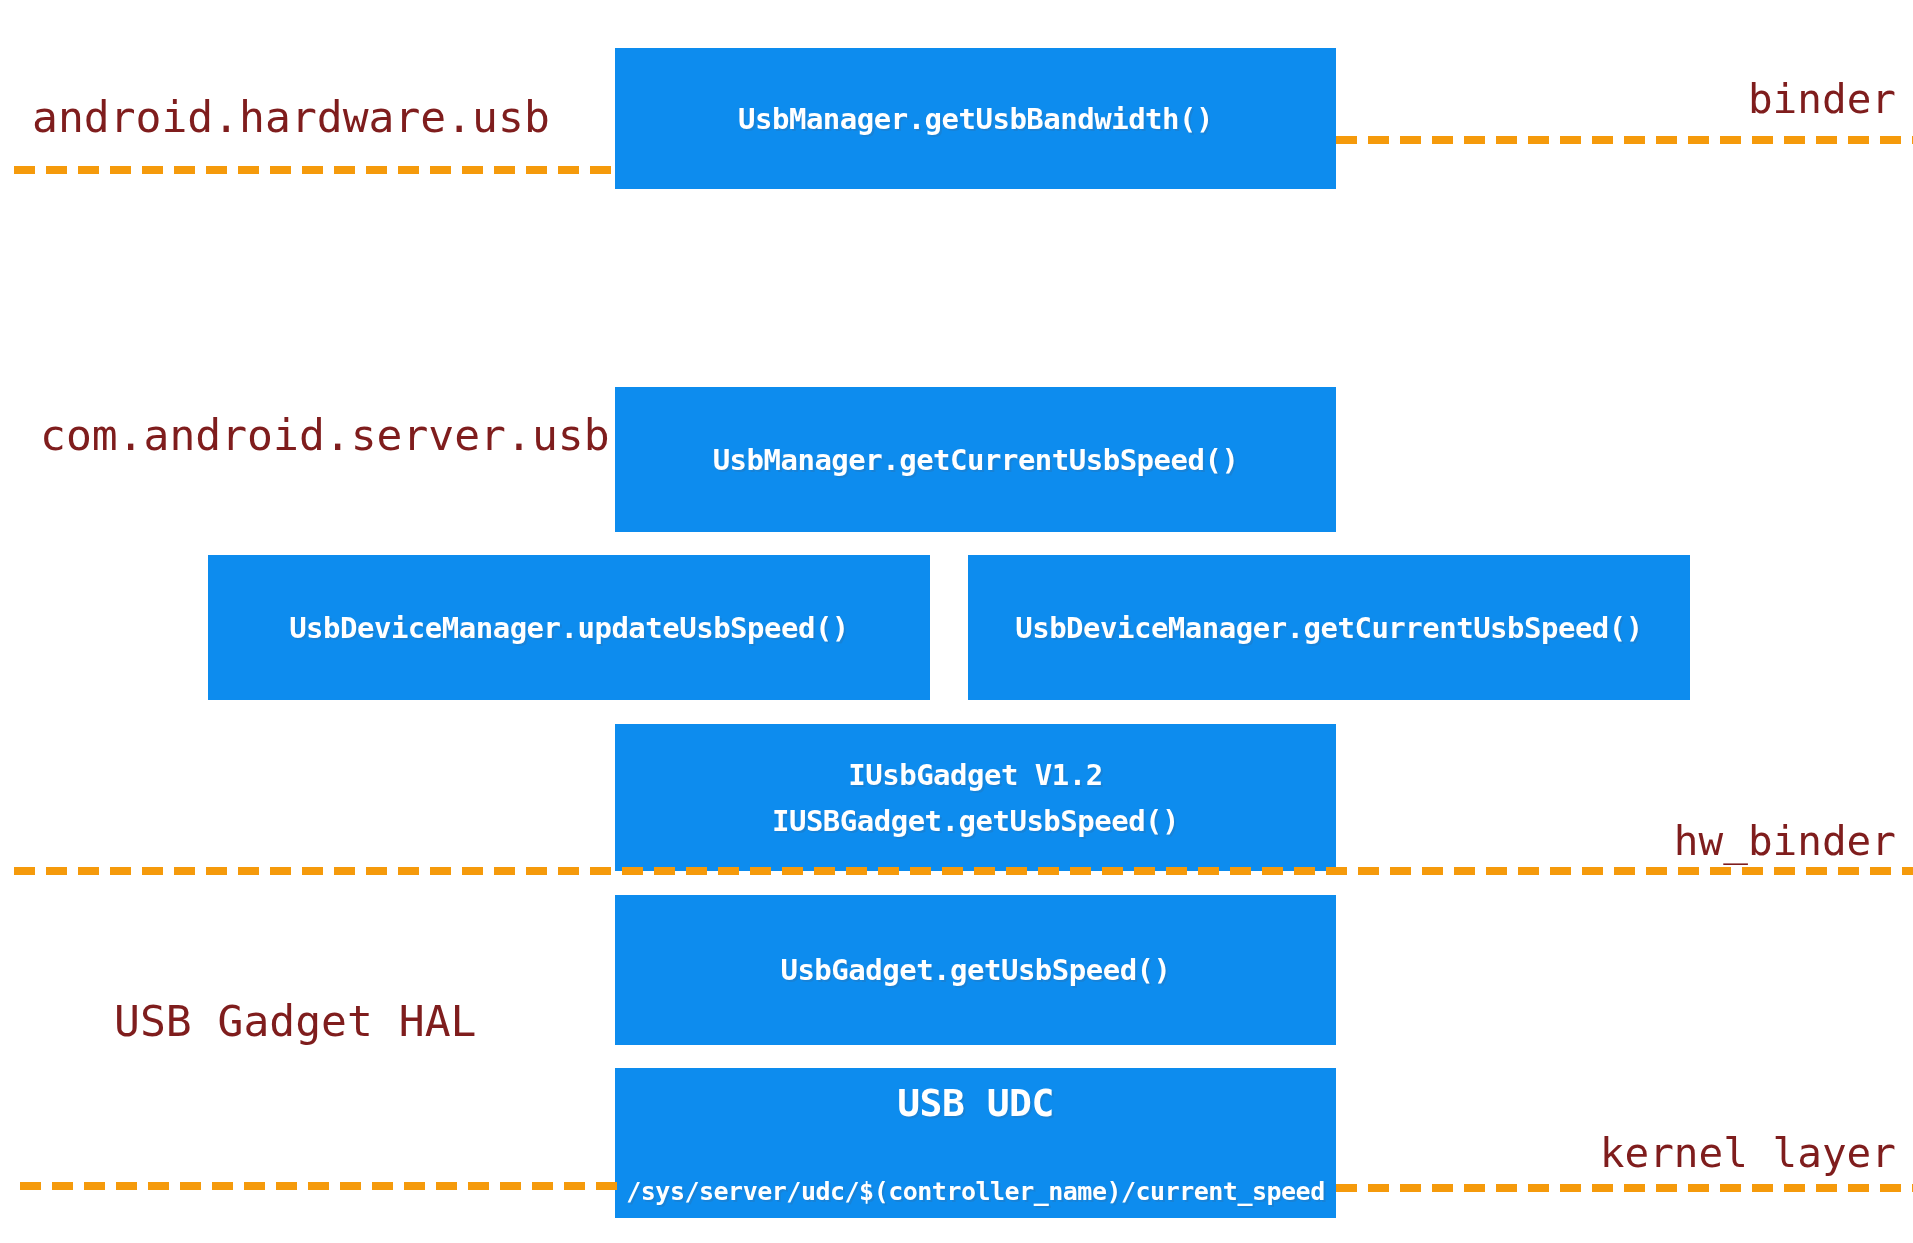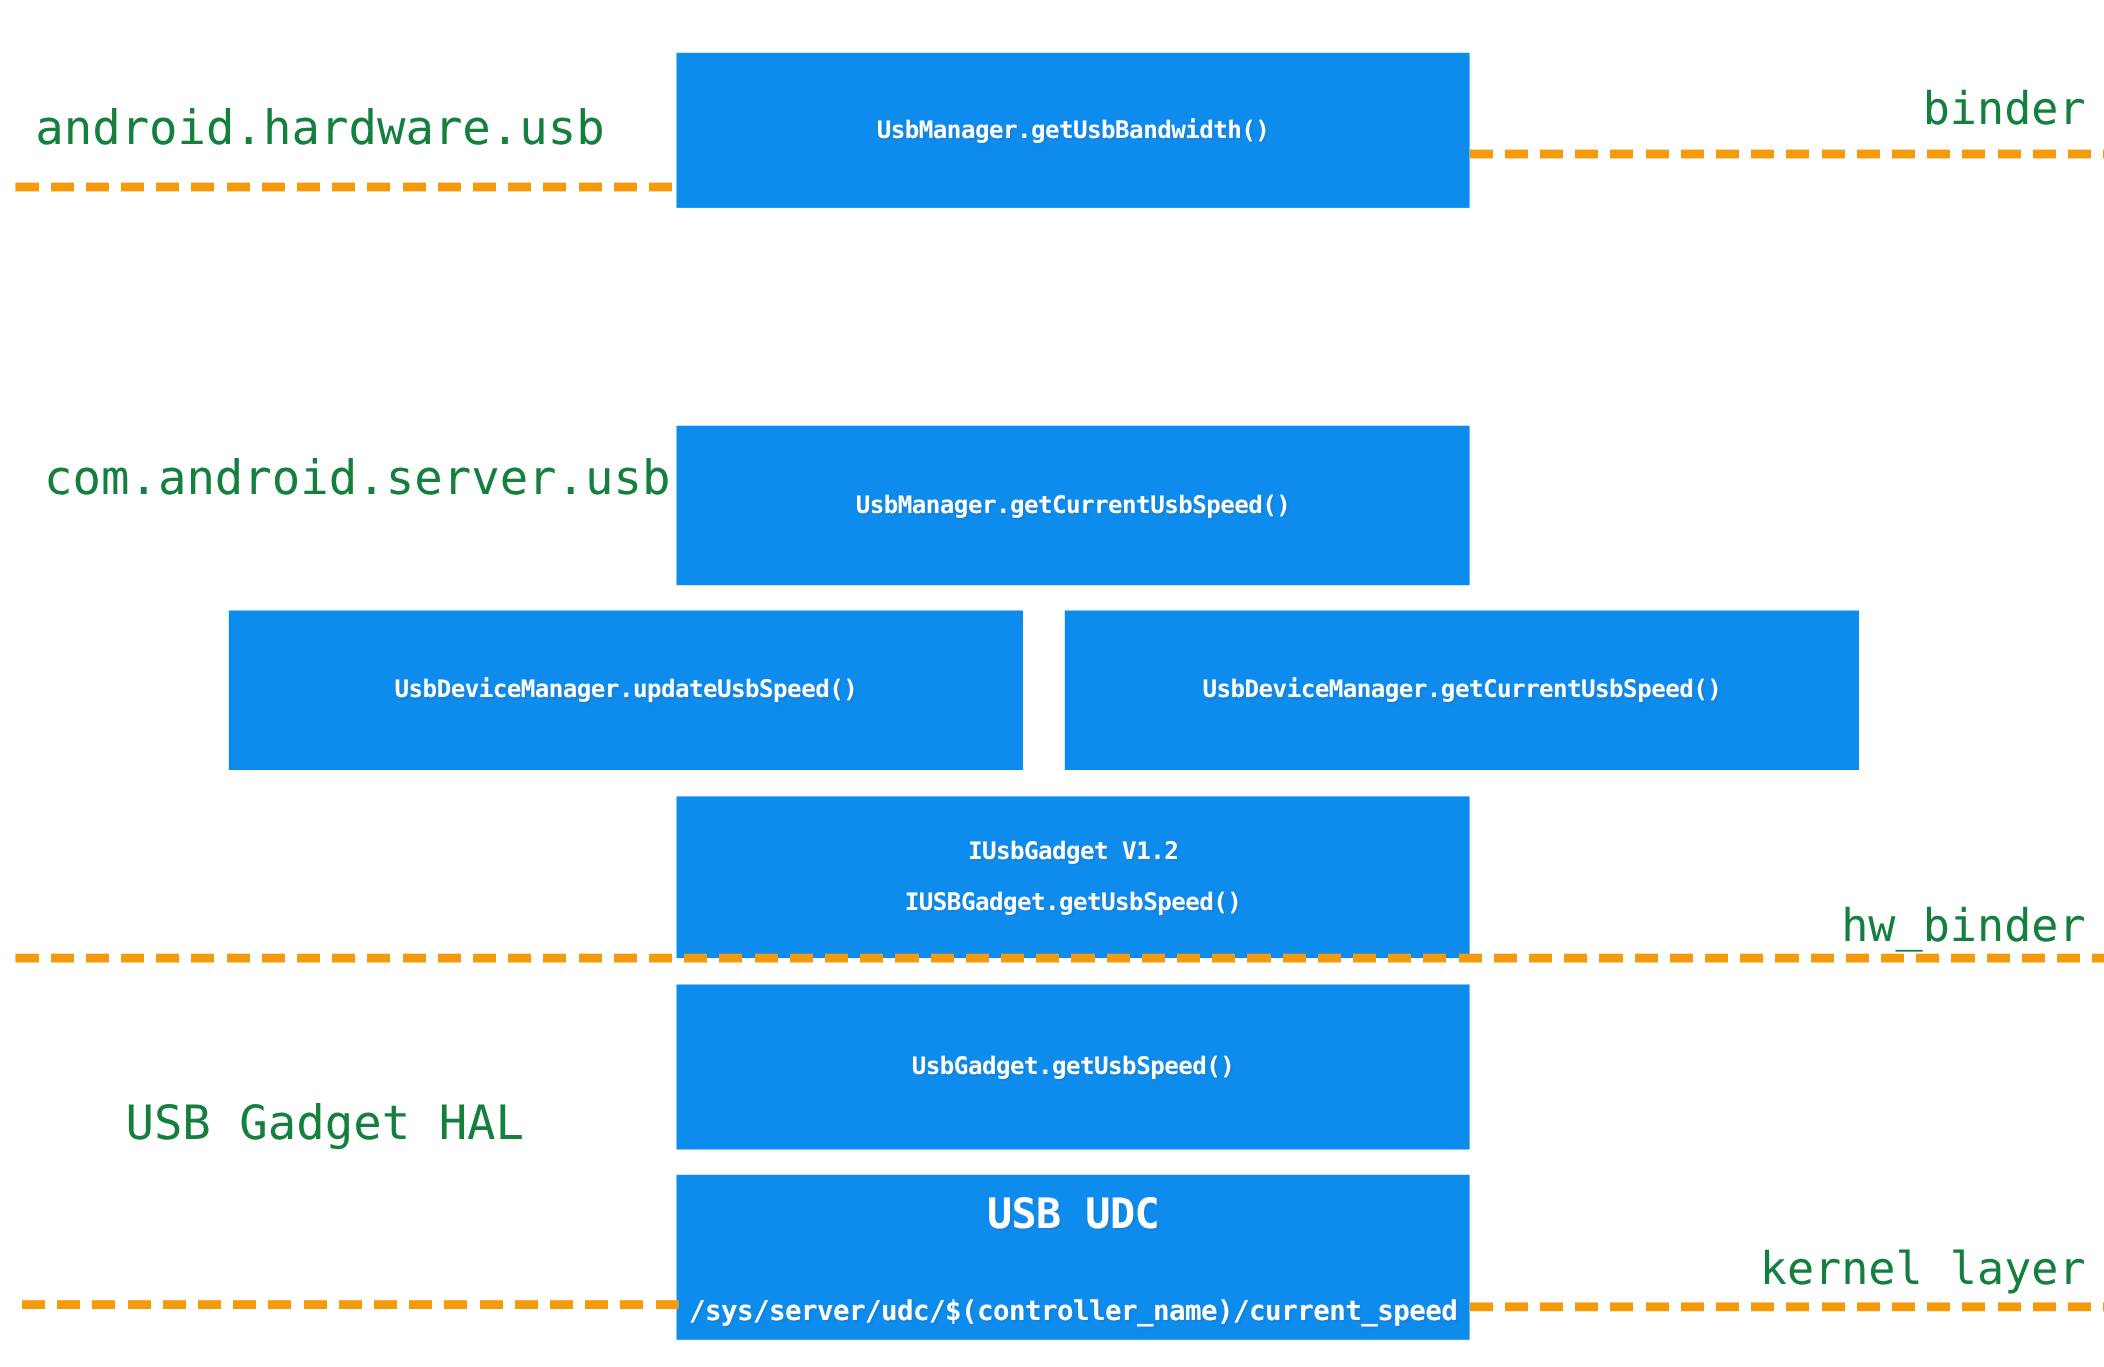--- a/index.html
+++ b/index.html
@@ -23,21 +23,21 @@
     color: #ffffff;
     display: flex;
     flex-direction: column;
     align-items: center;
     justify-content: center;
     text-align: center;
     z-index: 2;
   }
   .box-line {
     font-weight: bold;
-    font-size: 22px;
+    font-size: 29px;
     line-height: 46px;
     letter-spacing: -0.5px;
     white-space: nowrap;
     text-shadow: 2px 2px 0 rgba(70, 90, 110, 0.18);
   }
   .box-line.big {
     font-size: 38px;
     line-height: 50px;
   }
   .box-line.small {
@@ -50,21 +50,21 @@
   #box3 { left: 615px; top: 387px;  width: 721px; height: 145px; }
   #box4 { left: 208px; top: 555px;  width: 722px; height: 145px; }
   #box5 { left: 968px; top: 555px;  width: 722px; height: 145px; }
   #box6 { left: 615px; top: 724px;  width: 721px; height: 147px; }
   #box7 { left: 615px; top: 895px;  width: 721px; height: 150px; }
   #box8 { left: 615px; top: 1068px; width: 721px; height: 150px; gap: 47px; }
 
   
   .layer-label {
     position: absolute;
-    color: #15803d;
+    color: #7f1d1d;
     font-size: 43px;
     line-height: 50px;
     white-space: nowrap;
     z-index: 3;
   }
   .layer-label.right { text-align: right; font-size: 41px; }
 
   #lbl-app     { left: 32px;  top: 92px;  }
   #lbl-binder  { right: 17px; top: 74px;  }
   #lbl-server  { left: 40px;  top: 410px; }

